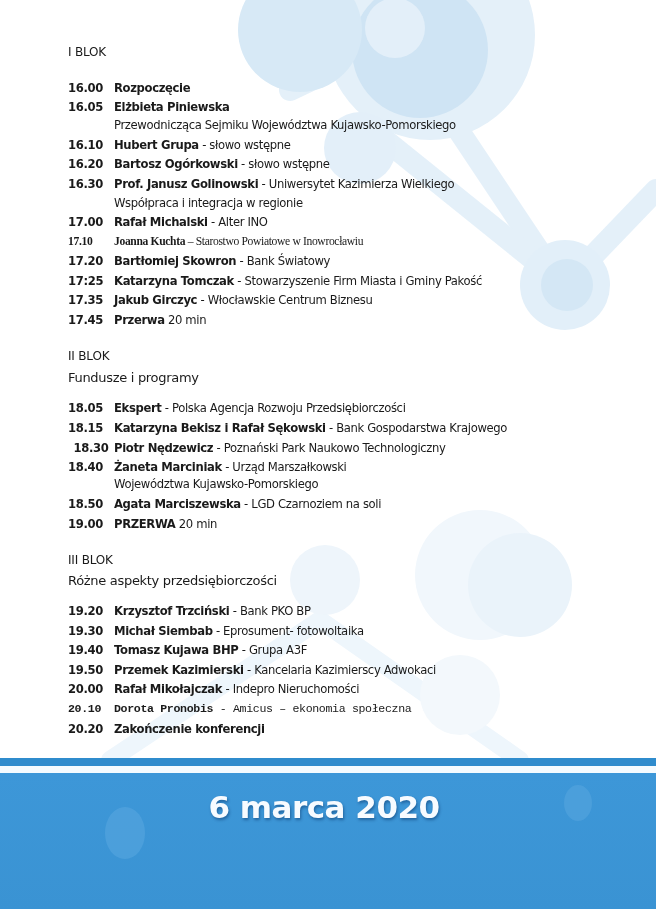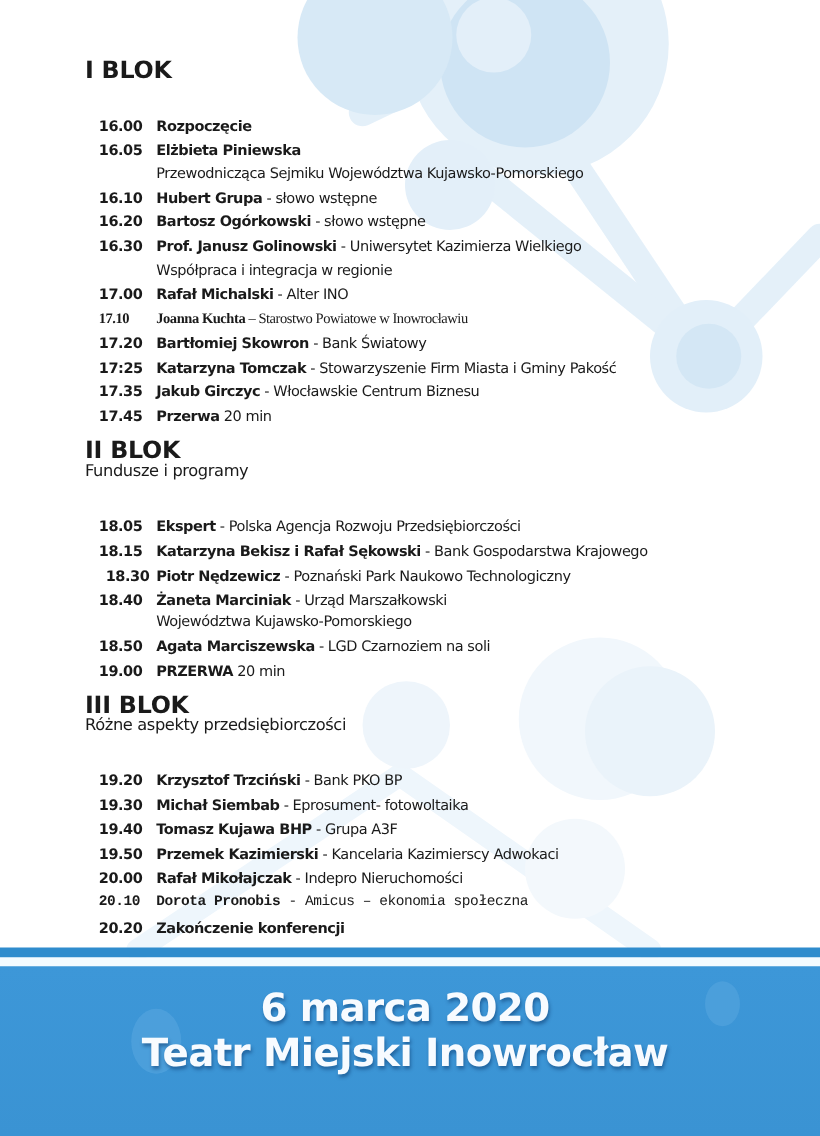--- a/index.html
+++ b/index.html
@@ -4,23 +4,23 @@
 <style>
   html, body { margin:0; padding:0; }
   body {
     width:656px; height:909px; position:relative; overflow:hidden;
     background:#ffffff;
     font-family:"DejaVu Sans", "Liberation Sans", sans-serif;
     color:#1a1a1a;
   }
   .bg { position:absolute; inset:0; z-index:0; }
   .content { position:absolute; left:68px; top:0; width:580px; z-index:2; }
-  .block-title { position:absolute; font-weight:bold; font-size:19px; letter-spacing:-0.2px; }
+  .block-title { position:absolute; font-weight:normal; font-size:12px; letter-spacing:-0.2px; }
   .block-sub { position:absolute; font-size:13px; letter-spacing:-0.3px; }
-  .row { position:absolute; left:11px; font-size:11.6px; letter-spacing:-0.35px; white-space:nowrap; line-height:16px;margin-top:13px; }
+  .row { position:absolute; left:0; font-size:11.6px; letter-spacing:-0.35px; white-space:nowrap; line-height:16px; }
   .row .time { display:inline-block; width:46px; font-weight:bold; }
   .row .name { font-weight:bold; }
   .row .cont { position:absolute; left:46px; }
   .banner {
     position:absolute; left:0; top:773px; width:656px; height:136px; z-index:2;
     background:linear-gradient(180deg,#3d97d8 0%, #3a93d3 100%);
   }
   .stripe1 { position:absolute; left:0; top:758px; width:656px; height:8px; background:#2f8ccd; z-index:2; }
   .stripe2 { position:absolute; left:0; top:766px; width:656px; height:7px; background:#f4fbff; z-index:2; }
   .banner-line {
@@ -103,14 +103,13 @@
 </div>
 
 <div class="stripe1"></div>
 <div class="stripe2"></div>
 <div class="banner">
   <svg style="position:absolute;left:0;top:0;" width="656" height="136">
     <ellipse cx="125" cy="60" rx="20" ry="26" fill="#5aa8e0" opacity="0.55"></ellipse>
     <ellipse cx="578" cy="30" rx="14" ry="18" fill="#5aa8e0" opacity="0.5"></ellipse>
   </svg>
   <div class="banner-line" style="top:16px;font-size:31px;">6 marca 2020</div>
-  <div class="banner-line" style="top:52px;font-size:31px;">Teatr Miejski Inowrocław</div>
 </div>
 
 </body></html>

